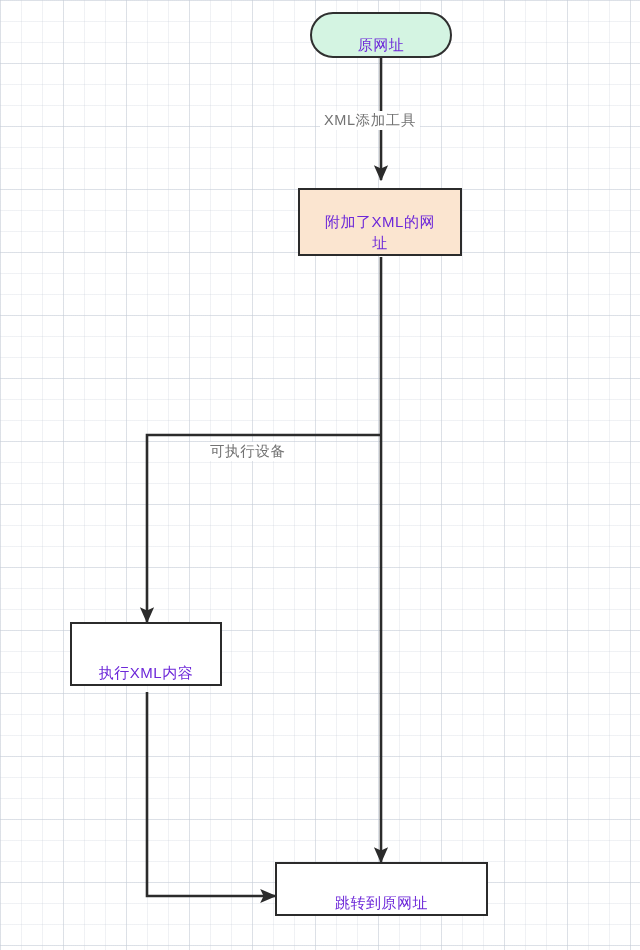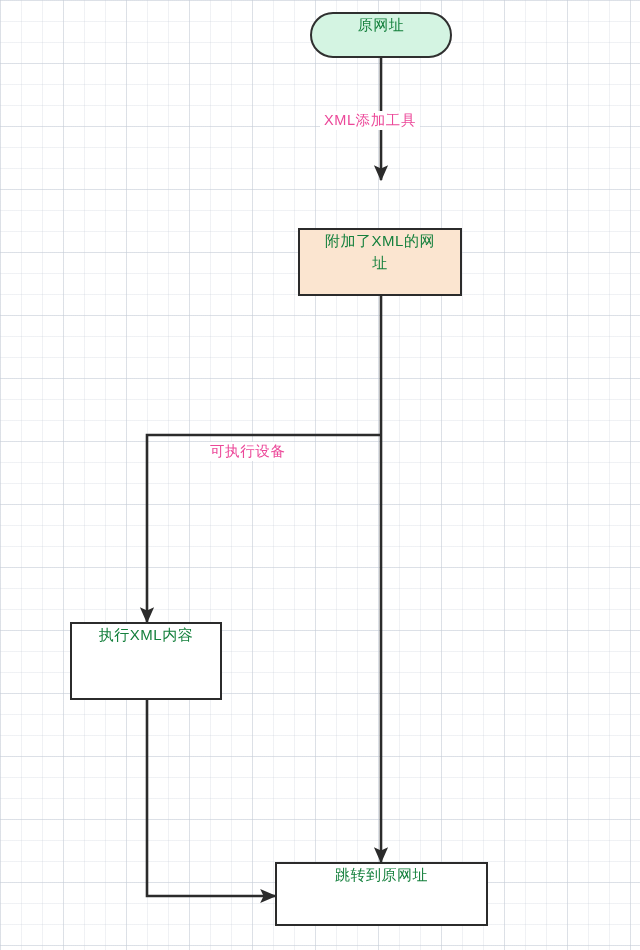--- a/index.html
+++ b/index.html
@@ -35,24 +35,24 @@
     position: absolute;
     left: 0;
     top: 0;
     width: 640px;
     height: 950px;
   }
   .node {
     position: absolute;
     box-sizing: border-box;
     display: flex;
-    align-items: flex-start;
+    align-items: flex-end;
     justify-content: center;
     text-align: center;
-    color: #15803d;
+    color: #6d28d9;
     font-size: 15px;
     line-height: 1.45;
     letter-spacing: 0.5px;
     border: 2px solid #2b2b2b;
     z-index: 3;
   }
   .node-start {
     border-radius: 26px;
     background: #d4f4e2;
     border-color: #2f2f2f;
@@ -63,21 +63,21 @@
   .node-process-plain {
     background: #ffffff;
   }
   .node-text {
     display: block;
     padding: 0 10px;
     white-space: pre-line;
   }
   .edge-label {
     position: absolute;
-    color: #ec4899;
+    color: #737373;
     font-size: 14.5px;
     line-height: 1;
     letter-spacing: 0.6px;
     background: #ffffff;
     padding: 2px 4px;
     white-space: nowrap;
     z-index: 4;
   }
 </style>
 </head>
@@ -100,30 +100,30 @@
       <path d="M 381 435 L 147 435 L 147 622" marker-end="url(#arrow)"></path>
 
       <path d="M 147 692 L 147 896 L 275 896" marker-end="url(#arrow)"></path>
     </g>
   </svg>
 
   <div class="node node-start" style="left:310px; top:12px; width:142px; height:46px;">
     <span class="node-text">原网址</span>
   </div>
 
-  <div class="node node-process-orange" style="left:298px; top:188px; width:164px; height:68px;margin-top:40px;">
+  <div class="node node-process-orange" style="left:298px; top:188px; width:164px; height:68px;">
     <span class="node-text">附加了XML的网
 址</span>
   </div>
 
-  <div class="node node-process-plain" style="left:70px; top:622px; width:152px; height:78px;">
+  <div class="node node-process-plain" style="left:70px; top:622px; width:152px; height:64px;">
     <span class="node-text">执行XML内容</span>
   </div>
 
-  <div class="node node-process-plain" style="left:275px; top:862px; width:213px; height:64px;">
+  <div class="node node-process-plain" style="left:275px; top:862px; width:213px; height:54px;">
     <span class="node-text">跳转到原网址</span>
   </div>
 
   <div class="edge-label" style="left:320px; top:111px;">XML添加工具</div>
 
   <div class="edge-label" style="left:206px; top:426px;margin-top:16px;">可执行设备</div>
 
 
 </div>
 

